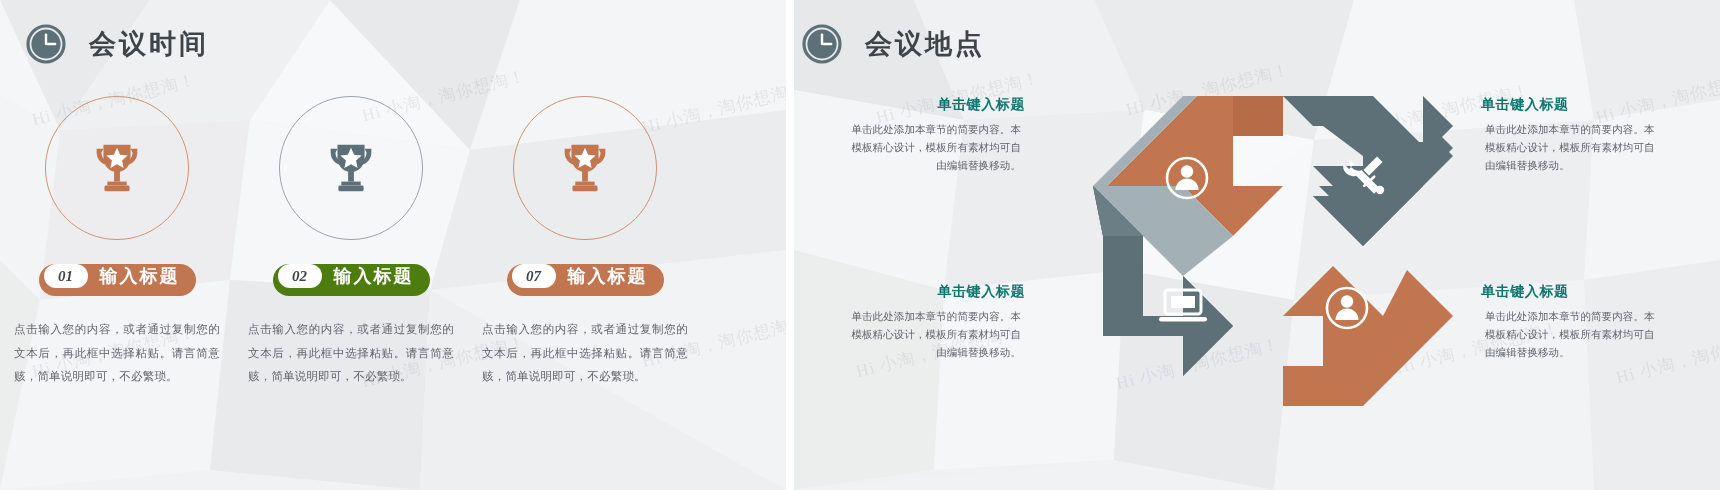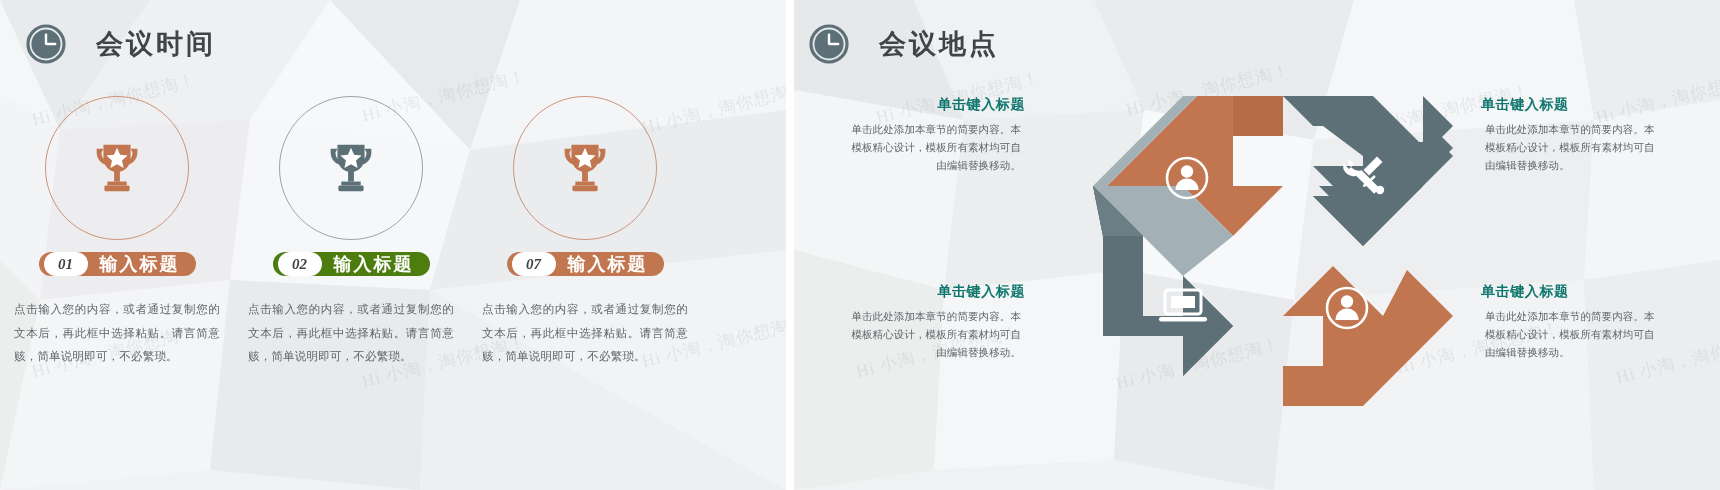--- a/index.html
+++ b/index.html
@@ -15,35 +15,35 @@
   
   .poly{position:absolute;inset:0;overflow:hidden;}
   .poly svg{position:absolute;inset:0;width:100%;height:100%;}
 
   
   .wm{position:absolute;color:rgba(140,145,150,.16);font-size:17px;
       font-family:"Liberation Serif","DejaVu Serif",serif;
       transform:rotate(-14deg);white-space:nowrap;pointer-events:none;letter-spacing:1px;}
 
   
-  .hdr{position:absolute;display:flex;align-items:center;gap:30px;}
+  .hdr{position:absolute;display:flex;align-items:center;gap:23px;}
   .clock{width:40px;height:40px;flex:0 0 40px;}
   .hdr-title{font-size:27px;font-weight:bold;color:#3f4448;letter-spacing:3px;
              font-family:"Liberation Sans","DejaVu Sans",sans-serif;}
 
   
   .cols{position:absolute;left:0;top:96px;width:786px;display:flex;}
   .col{width:208px;margin:0 13px;display:flex;flex-direction:column;align-items:center;}
   .circ{width:144px;height:144px;border-radius:50%;display:flex;align-items:center;
         justify-content:center;box-sizing:border-box;}
   .circ.ter{border:1.4px solid #cb9578;}
   .circ.sla{border:1.4px solid #9ba4a8;}
   .trophy{width:62px;height:62px;}
 
-  .badge{margin-top:12px;height:24px;border-radius:16px;display:flex;align-items:flex-start;
+  .badge{margin-top:24px;height:32px;border-radius:16px;display:flex;align-items:flex-start;
          padding:0 16px 0 5px;box-sizing:border-box;}
   .badge.ter{background:#c1764f;}
   .badge.sla{background:#4d7c0f;}
   .num{background:#ffffff;border-radius:13px;height:24px;min-width:44px;
        display:flex;align-items:center;justify-content:center;
        font-style:italic;font-weight:bold;font-size:15px;color:#3f4448;
        font-family:"Liberation Serif","DejaVu Serif",serif;}
   .badge .btxt{color:#ffffff;font-size:18px;font-weight:bold;letter-spacing:2px;margin-left:12px;}
 
   .body-txt{margin-top:22px;width:206px;font-size:11.5px;line-height:2.05;
@@ -201,21 +201,21 @@
 
     <div class="wm" style="left:80px;top:86px;">Hi 小淘，淘你想淘！</div>
     <div class="wm" style="left:330px;top:78px;">Hi 小淘，淘你想淘！</div>
     <div class="wm" style="left:570px;top:98px;">Hi 小淘，淘你想淘！</div>
     <div class="wm" style="left:800px;top:86px;">Hi 小淘，淘你想淘！</div>
     <div class="wm" style="left:60px;top:340px;">Hi 小淘，淘你想淘！</div>
     <div class="wm" style="left:320px;top:352px;">Hi 小淘，淘你想淘！</div>
     <div class="wm" style="left:600px;top:336px;">Hi 小淘，淘你想淘！</div>
     <div class="wm" style="left:820px;top:346px;">Hi 小淘，淘你想淘！</div>
 
-    <div class="hdr" style="left:15px;top:24px;">
+    <div class="hdr" style="left:8px;top:24px;">
       <span class="clock">
         <svg viewBox="0 0 40 40">
           <circle cx="20" cy="20" r="18" fill="none" stroke="#5d7078" stroke-width="3.2"></circle>
           <circle cx="20" cy="20" r="14.6" fill="#5d7078"></circle>
           <rect x="18.8" y="9.5" width="2.4" height="11.4" rx="1.1" fill="#ffffff"></rect>
           <rect x="19.6" y="18.8" width="10.8" height="2.4" rx="1.1" fill="#ffffff"></rect>
         </svg>
       </span>
       <span class="hdr-title">会议地点</span>
     </div>

